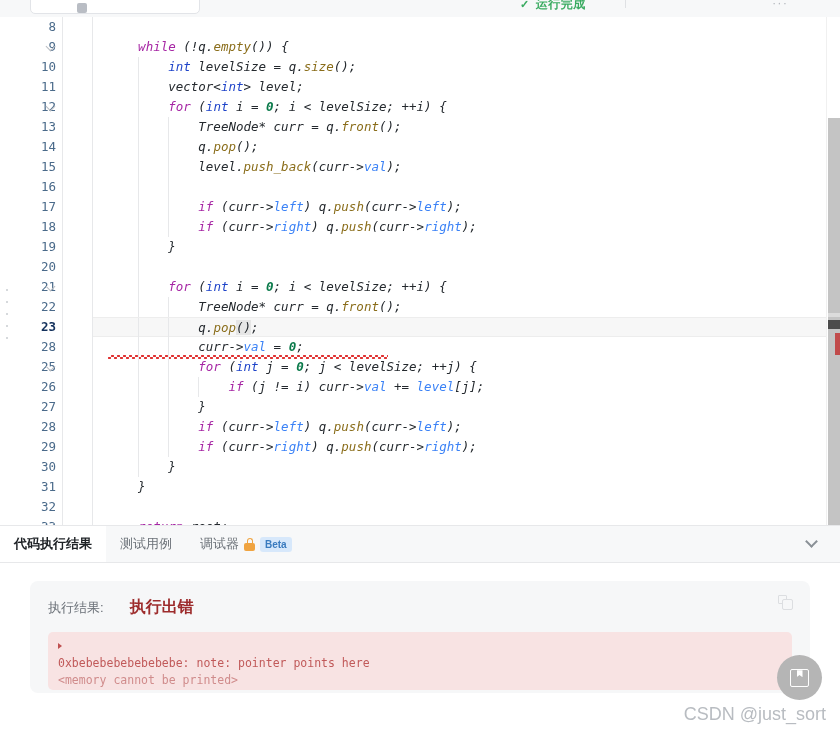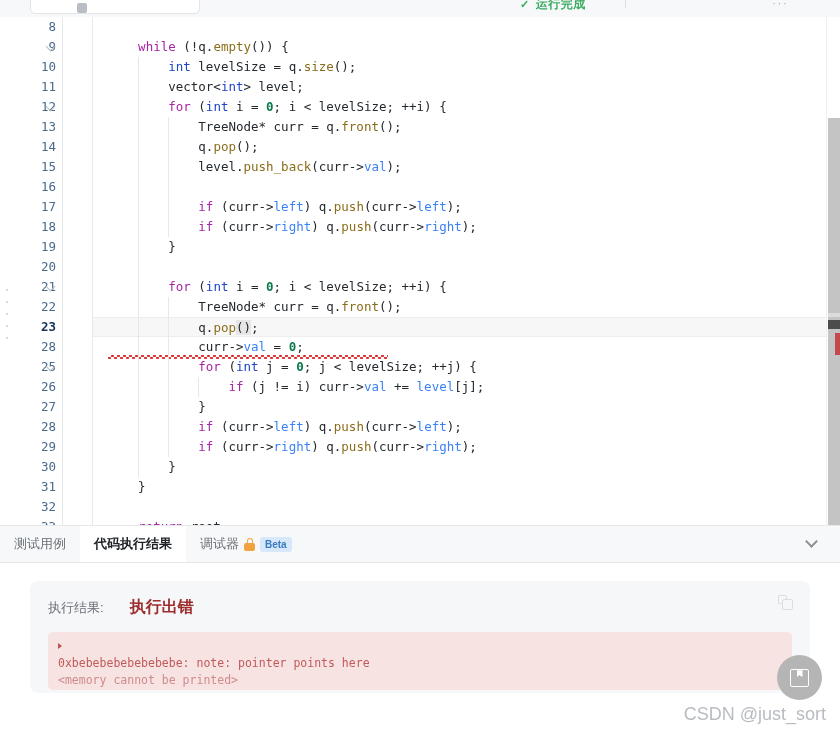--- a/index.html
+++ b/index.html
@@ -66,21 +66,21 @@
     position:absolute; left:62px; top:0; width:31px; height:100%;
     border-left:1px solid #e7e8ea; border-right:1px solid #e7e8ea;
   }
   .fold-col .fr{ height:20px; position:relative; }
   .fold-col .fr .chev{
     position:absolute; left:-16px; top:6px; width:7px; height:7px;
     border-right:1.4px solid #b8bcc2; border-bottom:1.4px solid #b8bcc2;
     transform:rotate(45deg);
   }
   .codearea{
-    position:absolute; left:93px; top:0; right:0; height:100%;
+    position:absolute; left:93px; top:0; right:0; height:100%;font-style:italic;
   }
   .code-line{
     height:20px; line-height:20px; white-space:pre; position:relative;
     padding-left:15px; color:#24292e;
   }
   .code-line.active{
     background:#f7f7f7;
     border-top:1px solid #ededed; border-bottom:1px solid #ededed;
     height:20px;
   }
@@ -338,25 +338,25 @@
   </div>
 
   <div class="vscroll">
     <div class="vthumb" style="top:101px;height:407px;"></div>
     <div class="vmark-lite" style="top:296px;"></div>
     <div class="vmark-dark" style="top:303px;"></div>
     <div class="vmark-red" style="top:316px;"></div>
   </div>
 
   <div class="tabbar" id="tabbar">
-    <div class="tab">
+    <div class="tab active">
+        <span>代码执行结果</span>
+      </div>
+      <div class="tab">
         <span>测试用例</span>
-      </div>
-      <div class="tab active">
-        <span>代码执行结果</span>
       </div>
       <div class="tab">
         <span>调试器</span>
         <span class="lock-icon">
           <span class="shk"></span>
           <span class="body"></span>
         </span>
         <span class="beta">Beta</span>
       </div>
       <div class="tab-chev">

